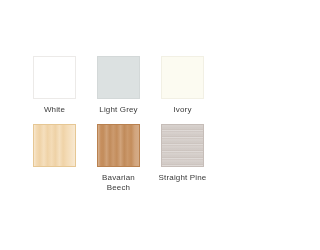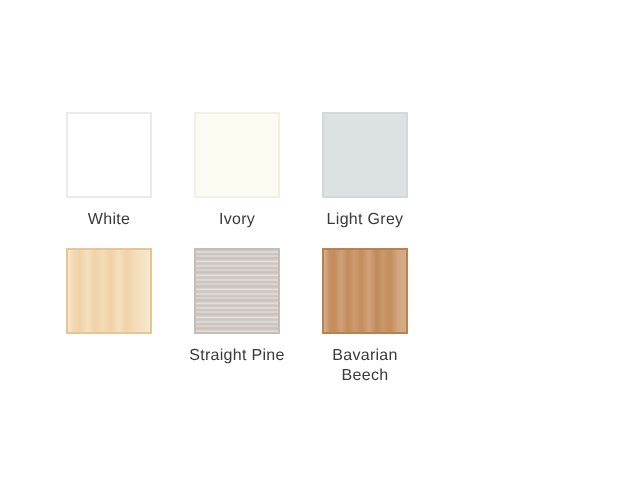--- a/index.html
+++ b/index.html
@@ -123,48 +123,48 @@
   <div class="swatch-grid">
 
     <div class="swatch-cell">
       <div class="swatch-chip" style="background-color: rgb(255, 255, 255); border: 1px solid rgb(236, 234, 232);">
         <div class="grain"></div>
       </div>
       <div class="swatch-label" style="color: rgb(58, 58, 58);">White</div>
     </div>
 
     <div class="swatch-cell">
+      <div class="swatch-chip" style="background-color: rgb(220, 225, 225); border: 1px solid rgb(211, 216, 216);">
+        <div class="grain"></div>
+      </div>
+      <div class="swatch-label" style="color: rgb(58, 58, 58);">Light Grey</div>
+    </div>
+
+    <div class="swatch-cell">
       <div class="swatch-chip" style="background-color: rgb(252, 251, 241); border: 1px solid rgb(242, 240, 228);">
         <div class="grain"></div>
       </div>
       <div class="swatch-label" style="color: rgb(58, 58, 58);">Ivory</div>
     </div>
 
     <div class="swatch-cell">
-      <div class="swatch-chip" style="background-color: rgb(220, 225, 225); border: 1px solid rgb(211, 216, 216);">
-        <div class="grain"></div>
-      </div>
-      <div class="swatch-label" style="color: rgb(58, 58, 58);">Light Grey</div>
-    </div>
-
-    <div class="swatch-cell">
       <div class="swatch-chip" style="background-color: rgb(242, 214, 171); border: 1px solid rgb(230, 199, 148);">
         <div class="grain grain-vertical-soft"></div>
       </div>
-    </div>
-
-    <div class="swatch-cell">
-      <div class="swatch-chip" style="background-color: rgb(207, 199, 194); border: 1px solid rgb(198, 189, 184);">
-        <div class="grain grain-horizontal"></div>
-      </div>
-      <div class="swatch-label" style="color: rgb(58, 58, 58);">Straight Pine</div>
     </div>
 
     <div class="swatch-cell">
       <div class="swatch-chip" style="background-color: rgb(198, 143, 94); border: 1px solid rgb(185, 129, 79);">
         <div class="grain grain-vertical"></div>
       </div>
       <div class="swatch-label" style="color: rgb(58, 58, 58);">Bavarian
 Beech</div>
     </div>
 
+    <div class="swatch-cell">
+      <div class="swatch-chip" style="background-color: rgb(207, 199, 194); border: 1px solid rgb(198, 189, 184);">
+        <div class="grain grain-horizontal"></div>
+      </div>
+      <div class="swatch-label" style="color: rgb(58, 58, 58);">Straight Pine</div>
+    </div>
+
   </div>
 </div>
 
 </body></html>

